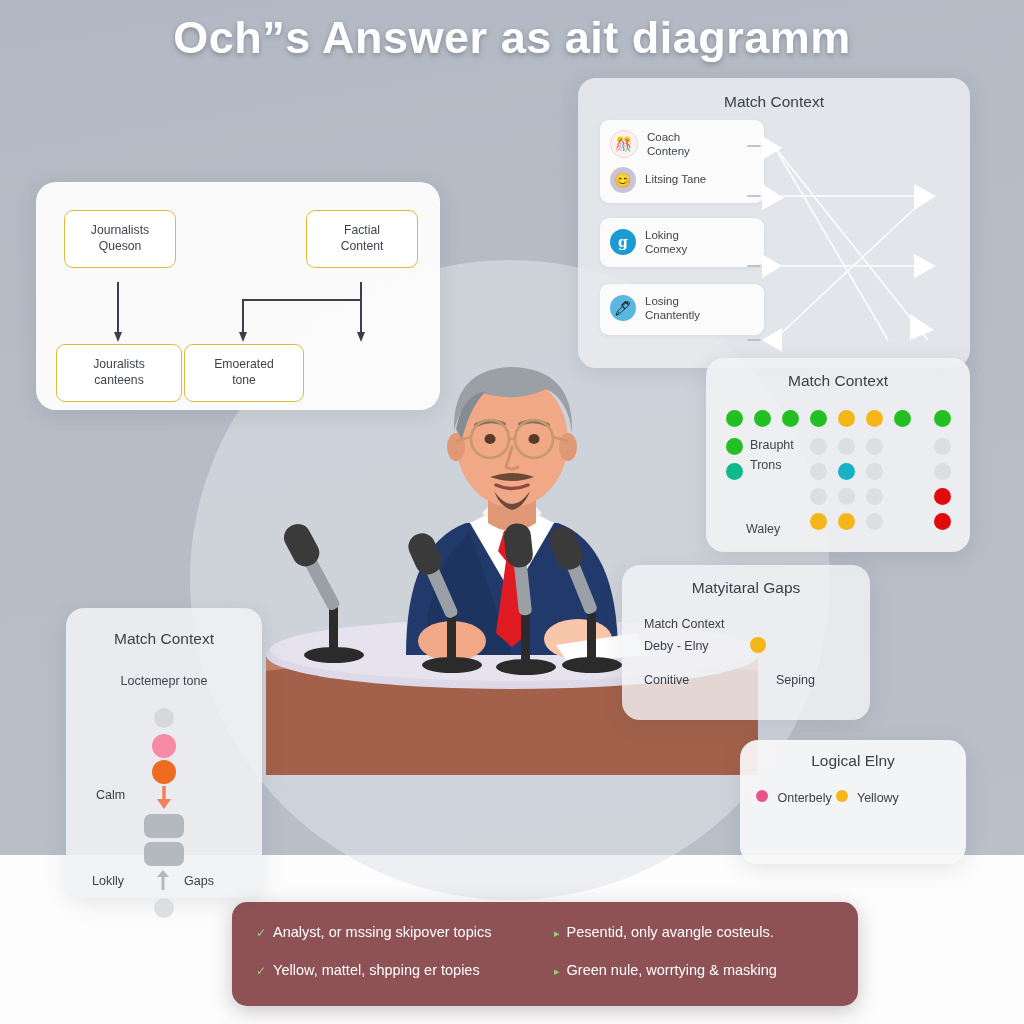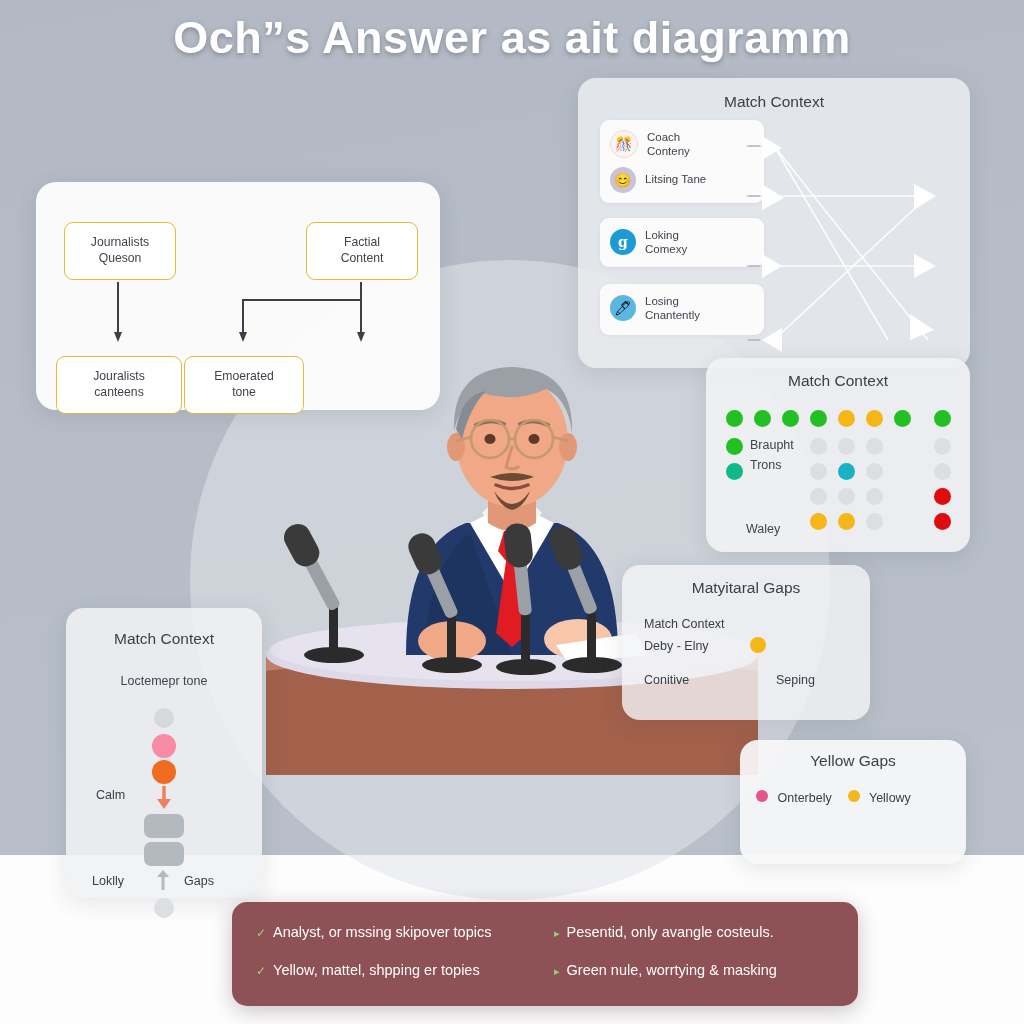--- a/index.html
+++ b/index.html
@@ -25,21 +25,21 @@
   
   .card{position:absolute;border-radius:18px;background:rgba(247,248,249,.93);
     box-shadow:0 5px 22px rgba(60,68,84,.13);}
   .card-title{text-align:center;font-size:15.5px;color:#3b4149;font-weight:400;}
 
   
   #flow-card{left:36px;top:182px;width:404px;height:228px;background:rgba(252,252,252,.97);
     border-radius:20px;}
   .flow-box{position:absolute;border:1.6px solid #e3b93c;border-radius:9px;background:#ffffff;
     display:flex;flex-direction:column;align-items:center;justify-content:center;
-    font-size:12.2px;color:#3e444c;line-height:1.28;text-align:center;margin-top:12px;}
+    font-size:12.2px;color:#3e444c;line-height:1.28;text-align:center;}
   .flow-svg{position:absolute;left:0;top:0;width:404px;height:228px;pointer-events:none;}
 
   
   #mc-top{left:578px;top:78px;width:392px;height:290px;background:rgba(234,236,238,.85);}
   #mc-top .card-title{margin-top:15px;}
   .mini-row{position:absolute;left:22px;background:#fbfbfc;border-radius:9px;
     box-shadow:0 1px 4px rgba(70,80,100,.07);}
   .mini-item{display:flex;align-items:center;gap:9px;padding:4px 10px;}
   .av{width:26px;height:26px;border-radius:50%;flex:0 0 26px;display:flex;align-items:center;
     justify-content:center;font-size:14px;line-height:1;}
@@ -60,21 +60,21 @@
   .dot-lbl{position:absolute;font-size:12.5px;color:#3f454d;}
 
   
   #mat-gaps{left:622px;top:565px;width:248px;height:155px;background:rgba(243,244,245,.80);}
   #mat-gaps .card-title{margin-top:14px;}
   .mg-line{position:absolute;font-size:12.5px;color:#3a4048;}
 
   
   #log-gaps{left:740px;top:740px;width:226px;height:124px;background:rgba(247,248,249,.93);}
   #log-gaps .card-title{margin-top:12px;}
-  .lg-items{position:absolute;left:16px;top:50px;width:194px;display:flex;gap:16px;
+  .lg-items{position:absolute;left:16px;top:50px;width:194px;display:flex;gap:4px;
     font-size:12.5px;color:#3a4048;align-items:center;}
   .lg-items span.swatch{width:12px;height:12px;border-radius:50%;display:inline-block;margin-right:6px;}
 
   
   #mc-left{left:66px;top:608px;width:196px;height:290px;background:rgba(240,241,243,.88);}
   #mc-left .card-title{margin-top:22px;}
   .ml-sub{position:absolute;left:0;top:66px;width:196px;text-align:center;font-size:12.5px;color:#3f454d;}
   .ml-node{position:absolute;border-radius:50%;}
   .ml-rect{position:absolute;background:#b4b9c0;border-radius:7px;}
   .ml-txt{position:absolute;font-size:12.5px;color:#3a4048;}
@@ -323,21 +323,21 @@
   <div class="card" id="mat-gaps">
     <div class="card-title">Matyitaral Gaps</div>
     <div class="mg-line" style="left:22px;top:52px;">Match Context</div>
     <div class="mg-line" style="left:22px;top:74px;">Deby - Elny</div>
     <div class="dot" style="left:128px;top:72px;width:16px;height:16px;background:#f5b61a"></div>
     <div class="mg-line" style="left:22px;top:108px;">Conitive</div>
     <div class="mg-line" style="left:154px;top:108px;">Seping</div>
   </div>
 
   <div class="card" id="log-gaps">
-    <div class="card-title">Yellow Gaps</div>
+    <div class="card-title">Logical Elny</div>
     <div class="lg-items">
       <div>
         <span class="swatch" style="background:#e8538c"></span>
         <span>Onterbely</span>
       </div>
       <div>
         <span class="swatch" style="background:#f5b61a"></span>
         <span>Yellowy</span>
       </div>
     </div>

